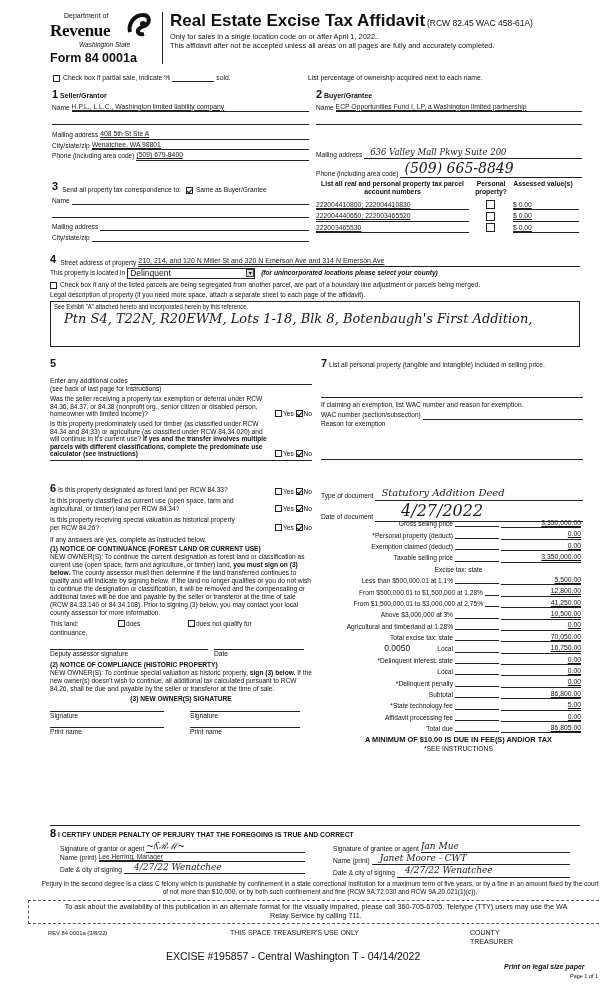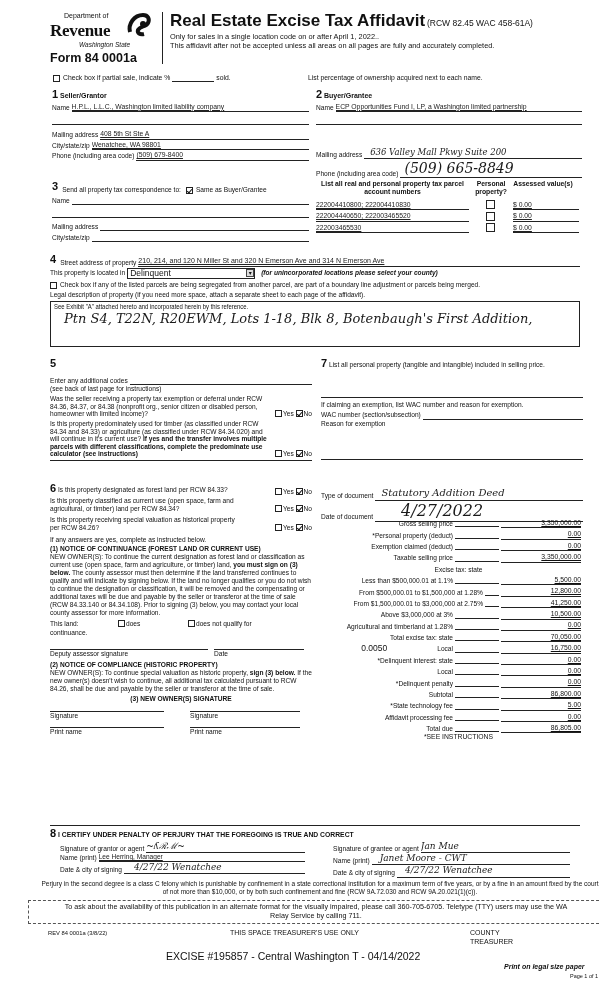--- a/index.html
+++ b/index.html
@@ -301,21 +301,21 @@
         <span class="lbl">Agricultural and timberland at 1.28%</span>
         <span class="dash"></span>
         <span class="val">0.00</span>
       </div>
     <div class="rrow">
         <span class="lbl">Total excise tax: state</span>
         <span class="dash"></span>
         <span class="val">70,050.00</span>
       </div>
     <div class="rrow">
-        <span style="font-size:8.5px;margin-right:50px">0.0050</span>
+        <span style="font-size:8.5px;margin-right:27px">0.0050</span>
         <span class="lbl">Local</span>
         <span class="dash"></span>
         <span class="val">16,750.00</span>
       </div>
     <div class="rrow">
         <span class="lbl">*Delinquent interest: state</span>
         <span class="dash"></span>
         <span class="val">0.00</span>
       </div>
     <div class="rrow">
@@ -341,20 +341,21 @@
     <div class="rrow">
         <span class="lbl">Affidavit processing fee</span>
         <span class="dash"></span>
         <span class="val">0.00</span>
       </div>
     <div class="rrow">
         <span class="lbl">Total due</span>
         <span class="dash"></span>
         <span class="val">86,805.00</span>
       </div>
+    <div class="bold" style="text-align:center;font-size:7.4px;margin-top:2px;padding-left:20px">A MINIMUM OF $10.00 IS DUE IN FEE(S) AND/OR TAX</div>
     <div style="text-align:center;font-size:6.8px;padding-left:20px">*SEE INSTRUCTIONS</div>
   </div>
 
   <div class="abs" style="left:34px;top:825px;width:530px;border-top:0.8px solid #222;padding-top:1px">
     <div class="bold" style="font-size:6.8px"><span class="num">8</span> <span>I CERTIFY UNDER PENALTY OF PERJURY THAT THE FOREGOING IS TRUE AND CORRECT</span></div>
     <div style="display:flex;gap:10px">
       <div style="width:255px;padding-left:10px">
         <div class="row">
             <span>Signature of grantor or agent</span>
             <span class="fill hand" style="font-size:9px">~ʎℛℳ~</span>

